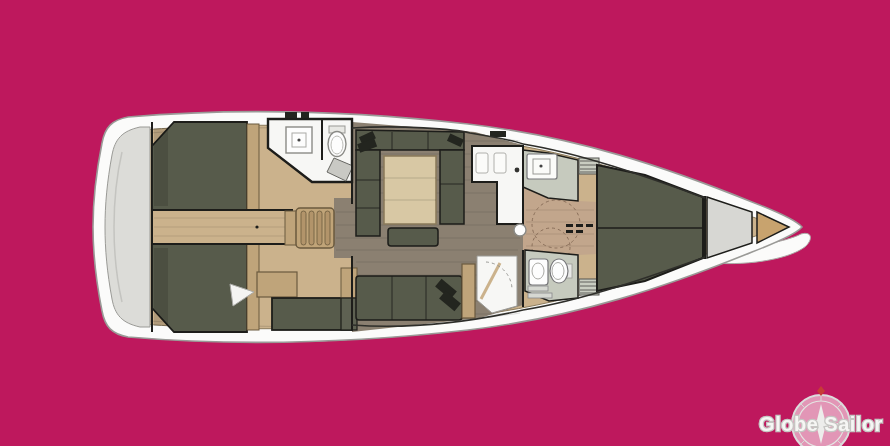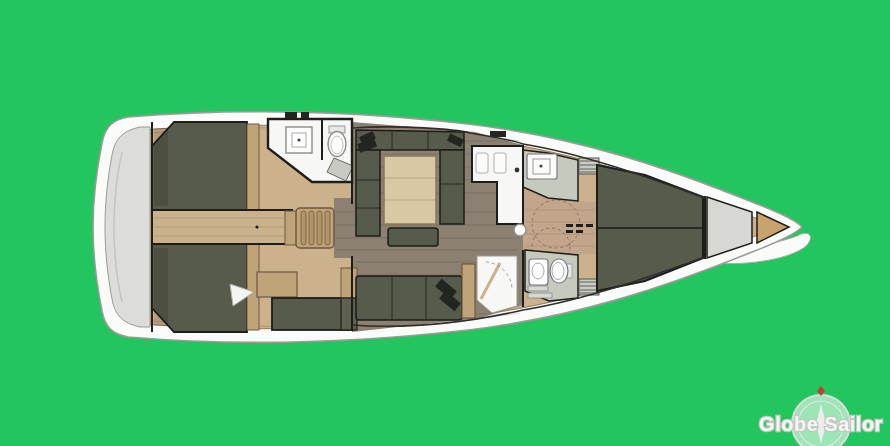--- a/index.html
+++ b/index.html
@@ -1,16 +1,16 @@
 <!DOCTYPE html>
 <html><head>
 <meta charset="utf-8">
 <style>
   html,body{margin:0;padding:0;background:#ffffff;}
-  .stage{position:relative;width:890px;height:446px;background:#22c55e;overflow:hidden;
+  .stage{position:relative;width:890px;height:446px;background:#be185d;overflow:hidden;
          font-family:"Liberation Sans", sans-serif;}
   svg{display:block;}
   .wall{stroke:#1d1d1a;fill:none;}
   .plank{stroke:rgba(0,0,0,0.10);stroke-width:1;}
   .seam{stroke:rgba(0,0,0,0.12);stroke-width:1.2;fill:none;}
   .coach{stroke:#2e2e2a;stroke-width:1.6;fill:none;}
   .fixture-stroke{stroke:#77777a;stroke-width:1.2;}
   .logo-text{font-family:"Liberation Sans", sans-serif;font-weight:bold;font-size:20px;
              letter-spacing:0.5px;stroke:#c6c6c3;stroke-width:2.6px;paint-order:stroke;
              text-anchor:middle;}

